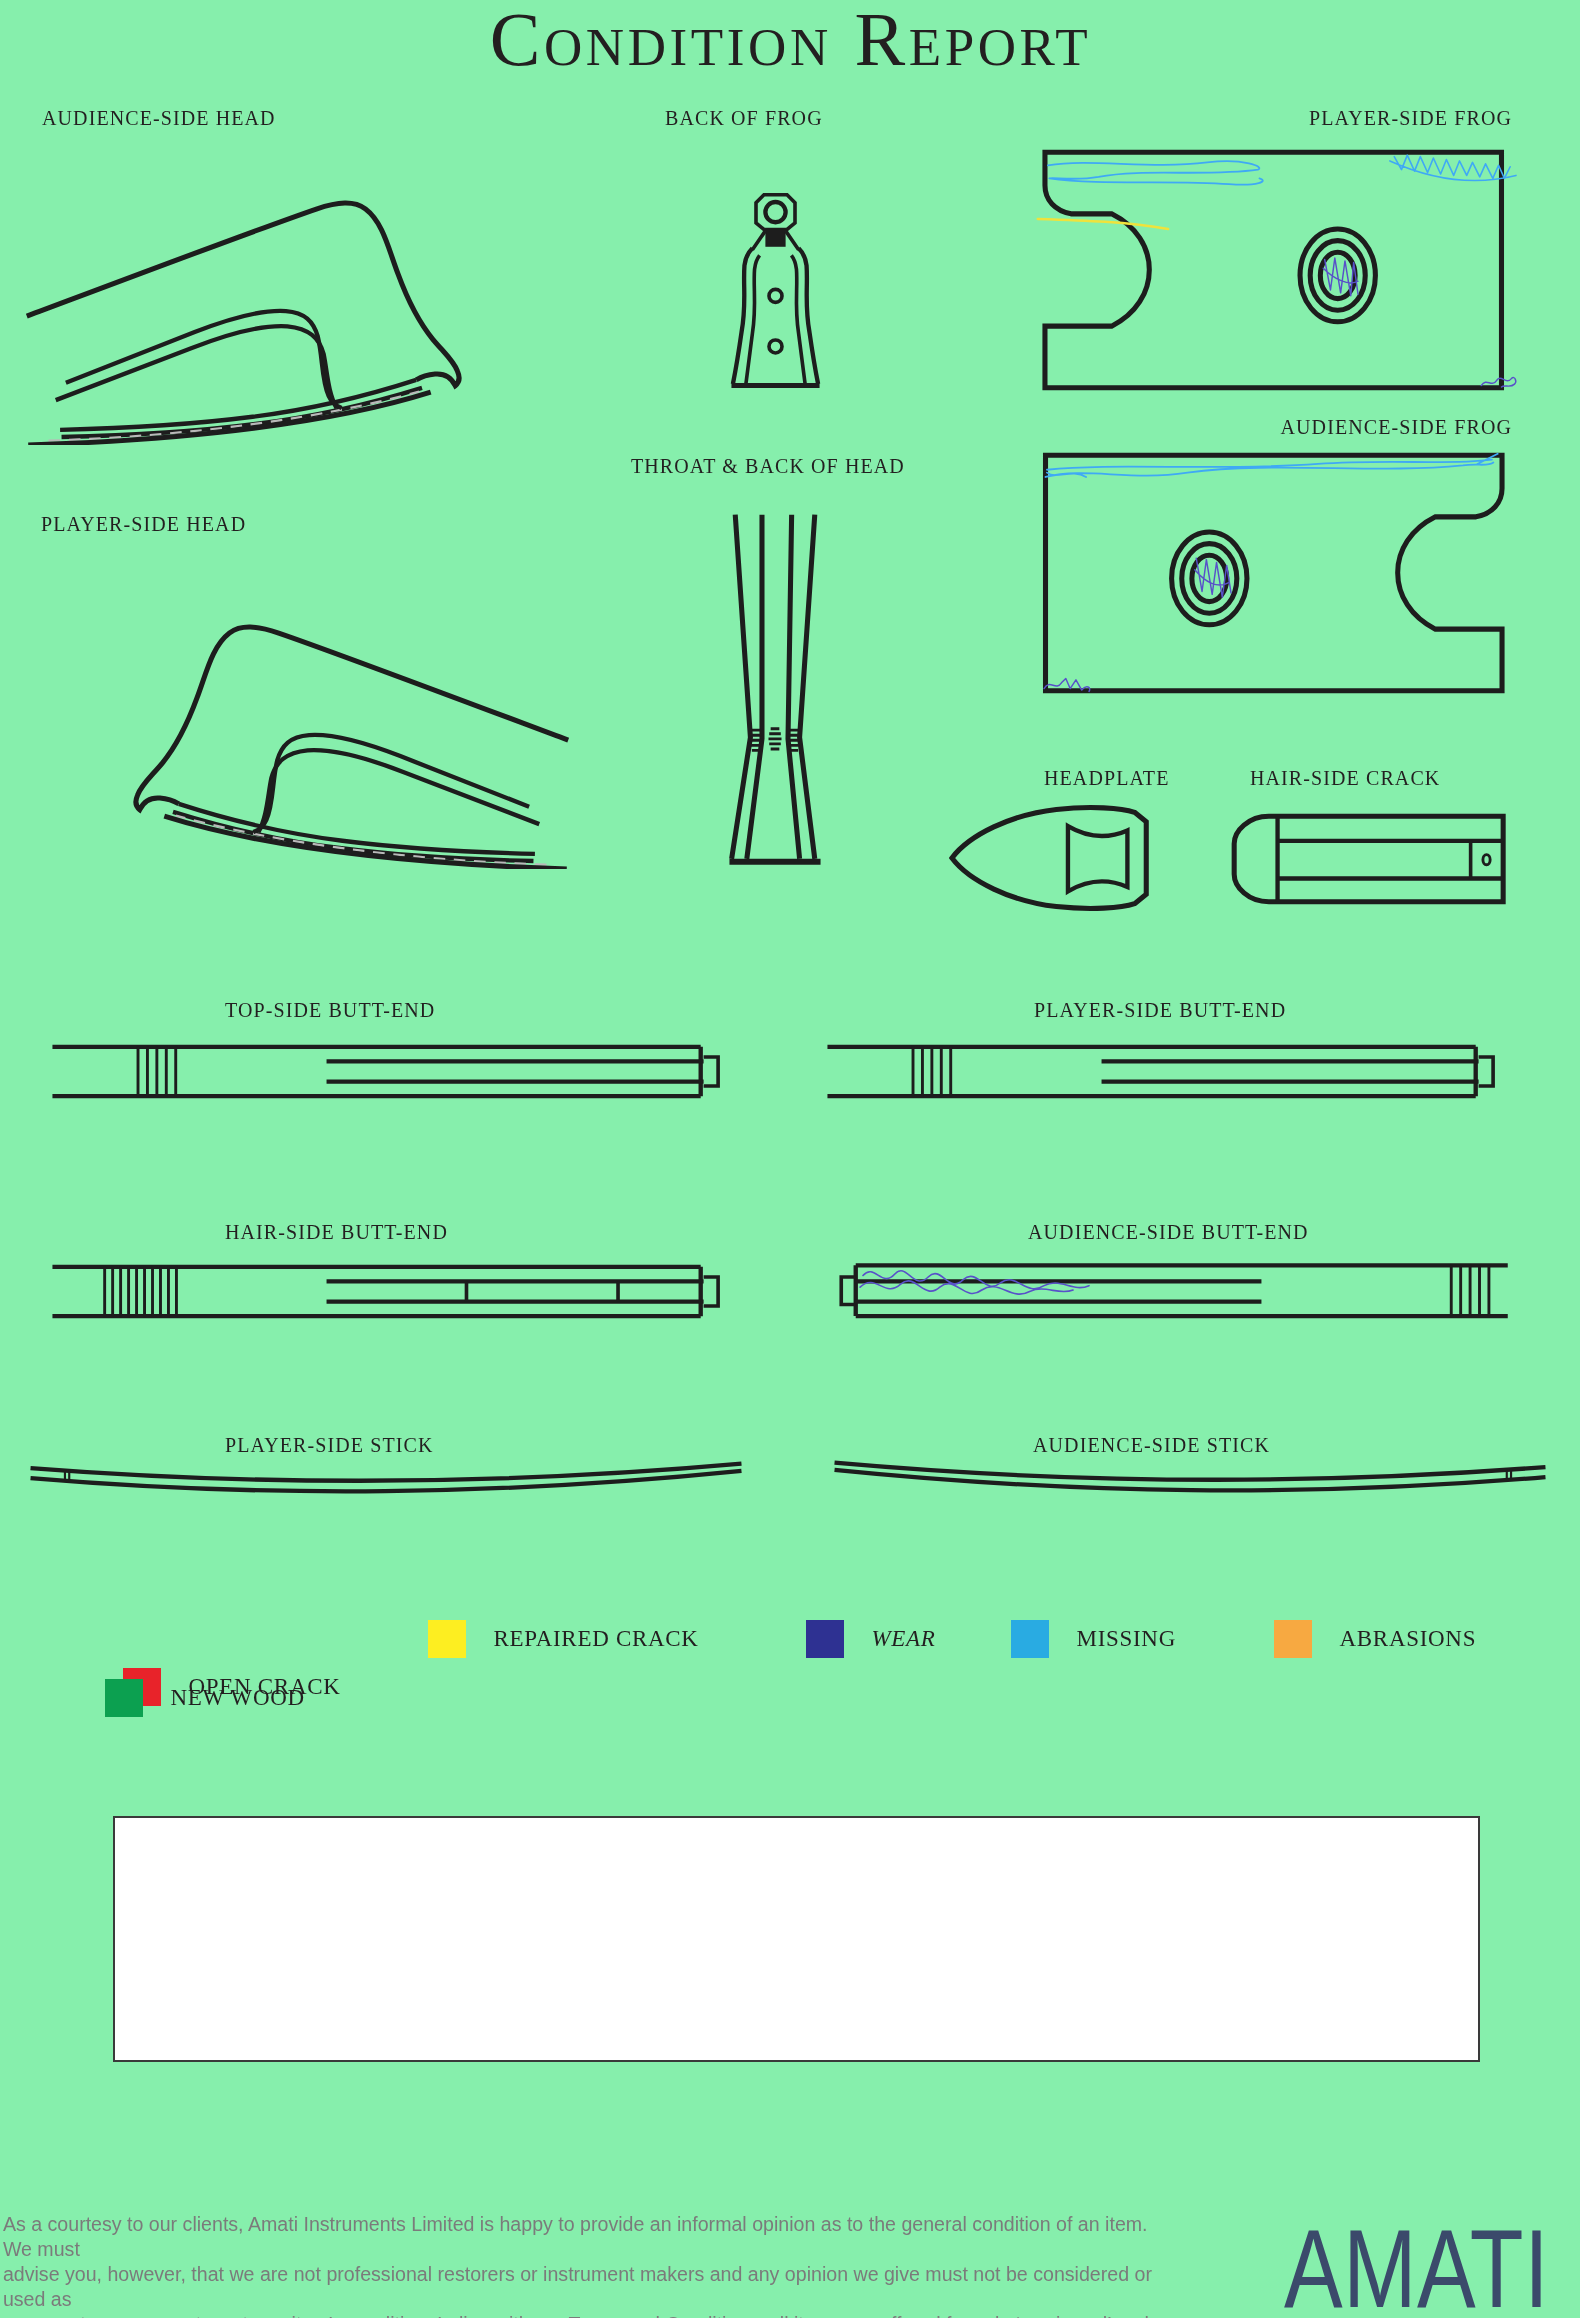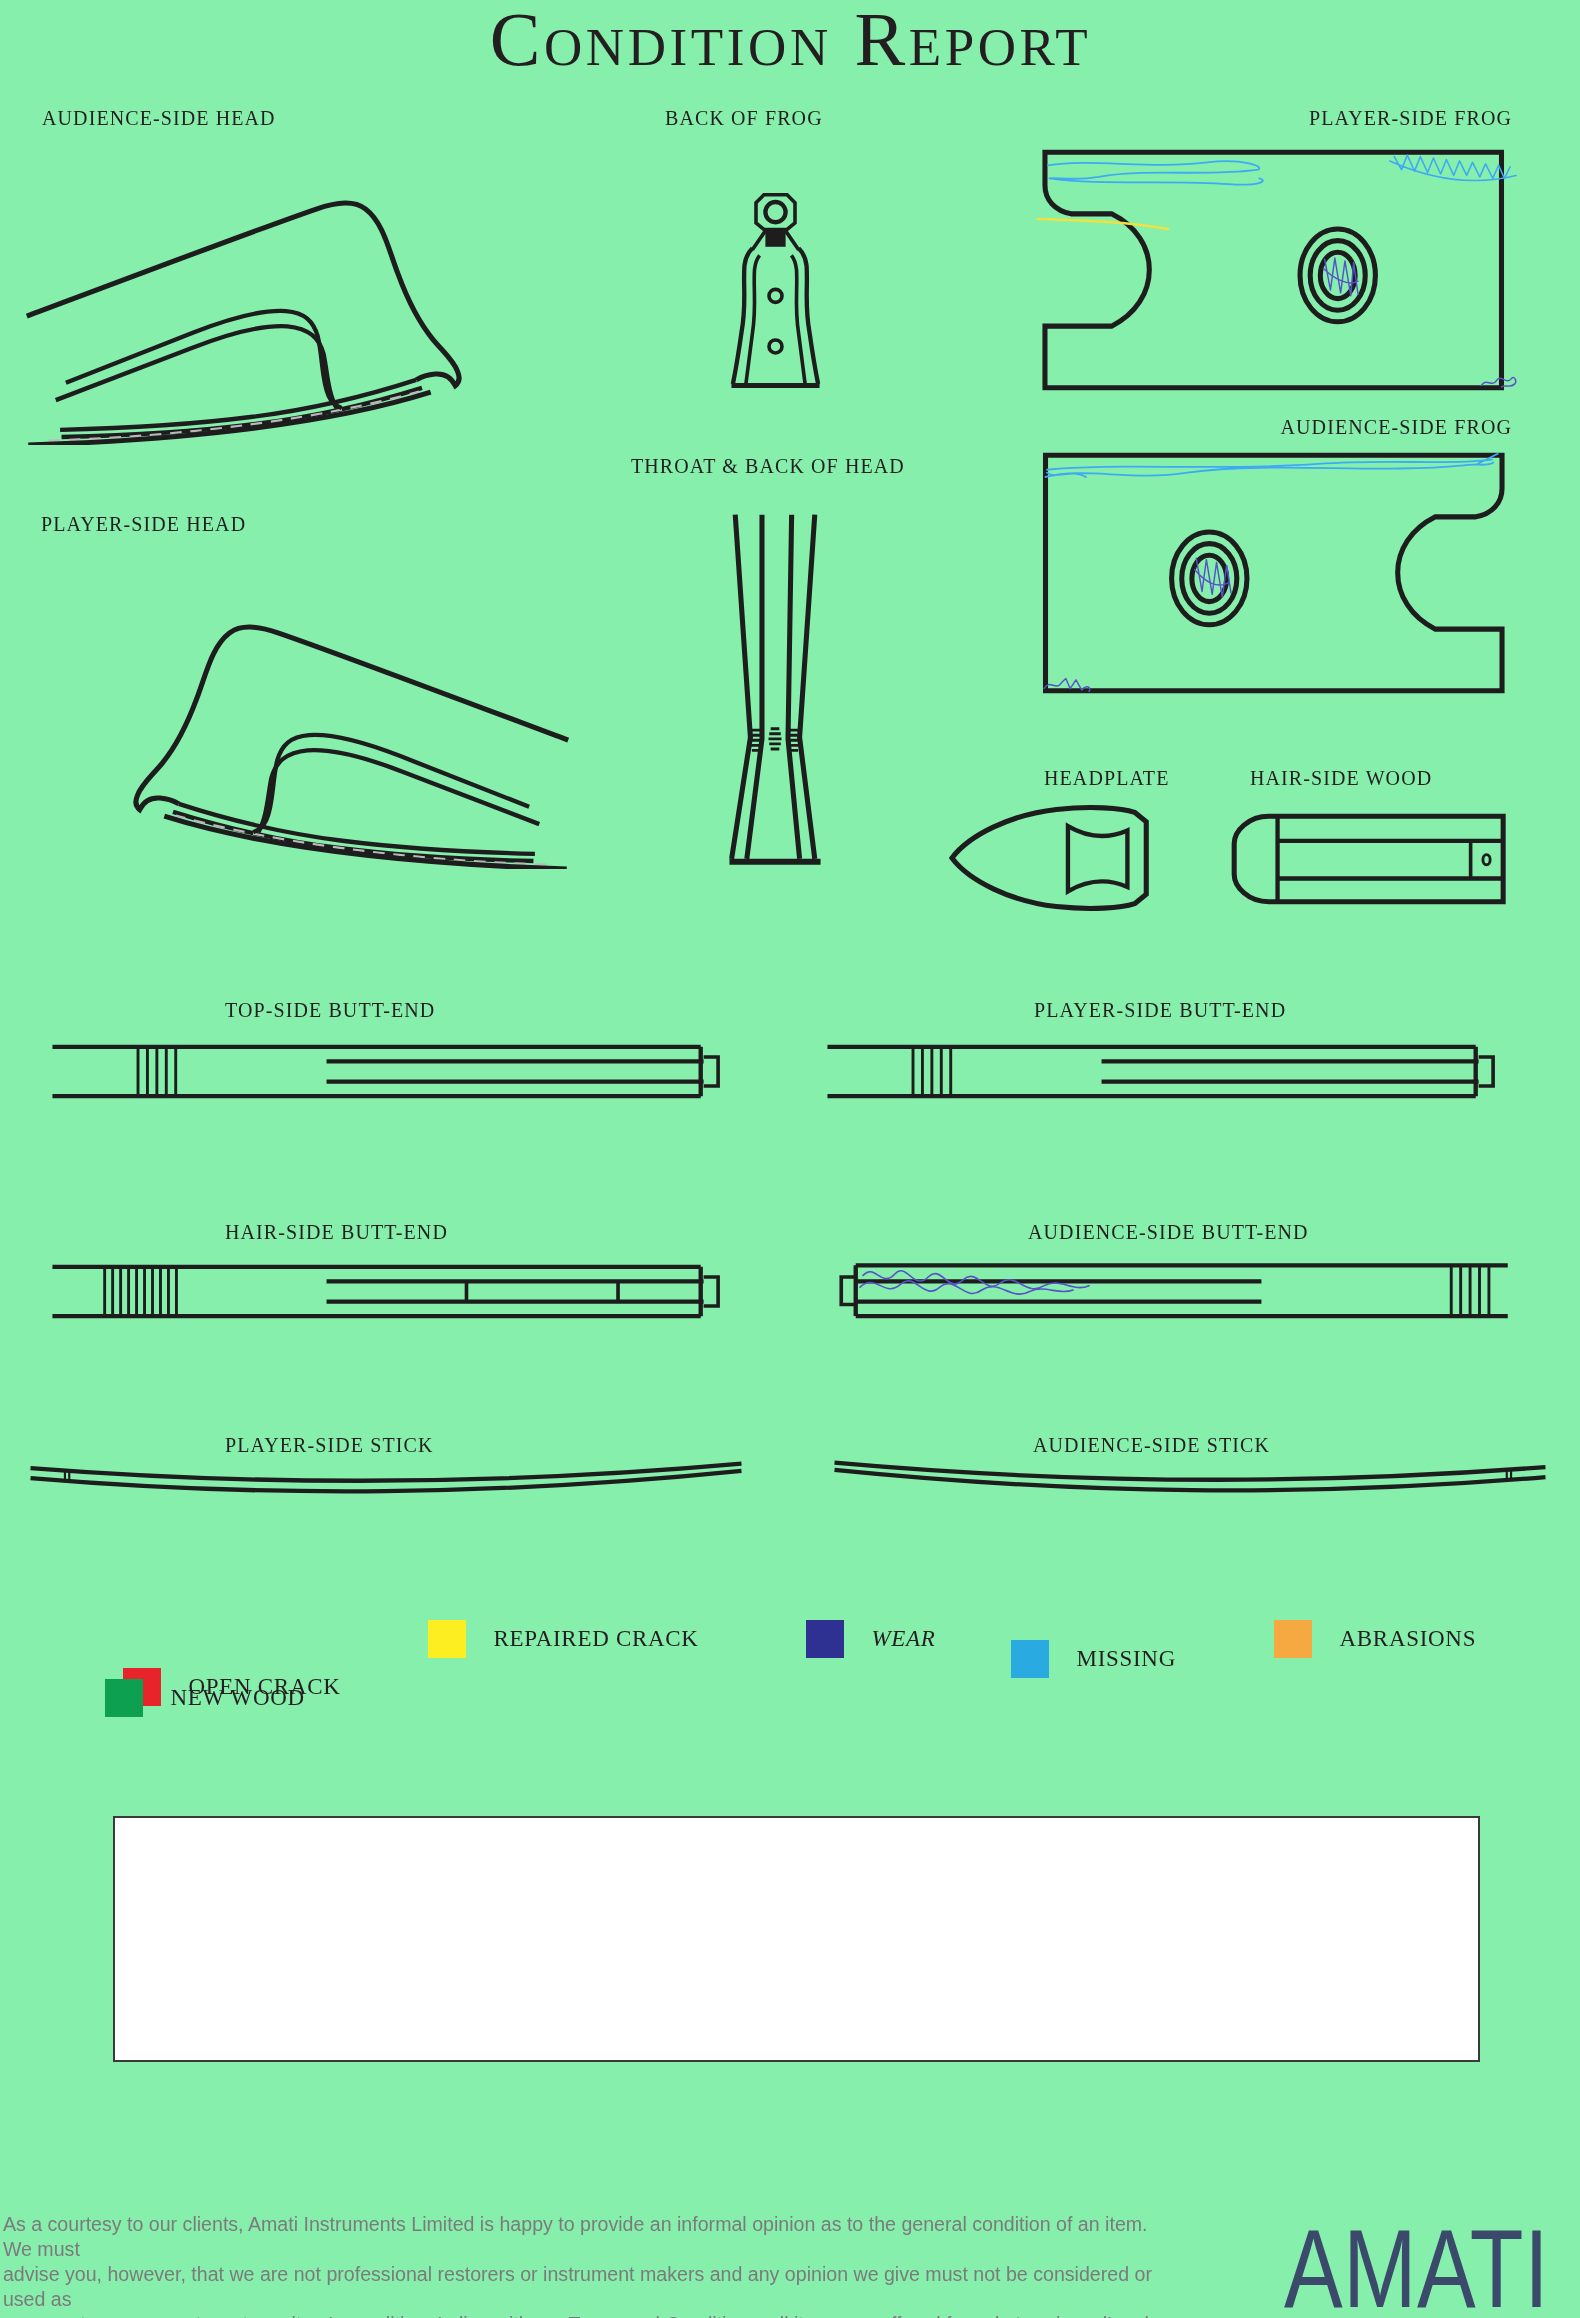--- a/index.html
+++ b/index.html
@@ -39,21 +39,21 @@
 
   <h1 class="title">Condition Report</h1>
 
   <div class="lbl" style="left:42px;top:107px;">AUDIENCE-SIDE HEAD</div>
   <div class="lbl c" style="left:665px;top:107px;width:217px;">BACK OF FROG</div>
   <div class="lbl r" style="left:1222px;top:107px;width:290px;">PLAYER-SIDE FROG</div>
   <div class="lbl r" style="left:1222px;top:416px;width:290px;">AUDIENCE-SIDE FROG</div>
   <div class="lbl" style="left:41px;top:513px;">PLAYER-SIDE HEAD</div>
   <div class="lbl c" style="left:631px;top:455px;width:290px;">THROAT &amp; BACK OF HEAD</div>
   <div class="lbl c" style="left:1044px;top:767px;width:174px;">HEADPLATE</div>
-  <div class="lbl c" style="left:1250px;top:767px;width:232px;">HAIR-SIDE WOOD</div>
+  <div class="lbl c" style="left:1250px;top:767px;width:232px;">HAIR-SIDE CRACK</div>
   <div class="lbl c" style="left:225px;top:999px;width:290px;">TOP-SIDE BUTT-END</div>
   <div class="lbl c" style="left:1034px;top:999px;width:290px;">PLAYER-SIDE BUTT-END</div>
   <div class="lbl c" style="left:225px;top:1221px;width:290px;">HAIR-SIDE BUTT-END</div>
   <div class="lbl c" style="left:1028px;top:1221px;width:290px;">AUDIENCE-SIDE BUTT-END</div>
   <div class="lbl c" style="left:225px;top:1434px;width:290px;">PLAYER-SIDE STICK</div>
   <div class="lbl c" style="left:1033px;top:1434px;width:290px;">AUDIENCE-SIDE STICK</div>
 
   <svg class="art" style="left:22px;top:141px;" width="551" height="304" viewBox="0 0 760 420">
     <path class="ink" stroke-width="7" d="M6,242 C150,188 330,120 406,94 C436,84 458,82 474,94 C498,112 506,150 519,184 C533,222 549,252 567,274 C583,293 596,304 601,318 C605,327 603,334 598,338 C592,326 582,321 570,322 C560,323 551,326 544,330"></path>
     <path class="ink" stroke-width="6" d="M544,330 C470,354 390,372 318,381 C240,391 140,397 52,399"></path>
@@ -186,21 +186,21 @@
     <span class="legend-label">OPEN CRACK</span>
   </div>
   <div class="legend-item" style="left:428px;top:1620px;">
     <span class="legend-swatch" style="background: rgb(253, 238, 33);"></span>
     <span class="legend-label">REPAIRED CRACK</span>
   </div>
   <div class="legend-item" style="left:806px;top:1620px;font-style:italic;">
     <span class="legend-swatch" style="background: rgb(46, 49, 146);"></span>
     <span class="legend-label">WEAR</span>
   </div>
-  <div class="legend-item" style="left:1011px;top:1620px;margin-top:20px;">
+  <div class="legend-item" style="left:1011px;top:1620px;">
     <span class="legend-swatch" style="background: rgb(41, 171, 226);"></span>
     <span class="legend-label">MISSING</span>
   </div>
   <div class="legend-item" style="left:1274px;top:1620px;">
     <span class="legend-swatch" style="background: rgb(247, 169, 65);"></span>
     <span class="legend-label">ABRASIONS</span>
   </div>
   <div class="legend-item" style="left:105px;top:1679px;">
     <span class="legend-swatch" style="background: rgb(12, 160, 80);"></span>
     <span class="legend-label">NEW WOOD</span>

